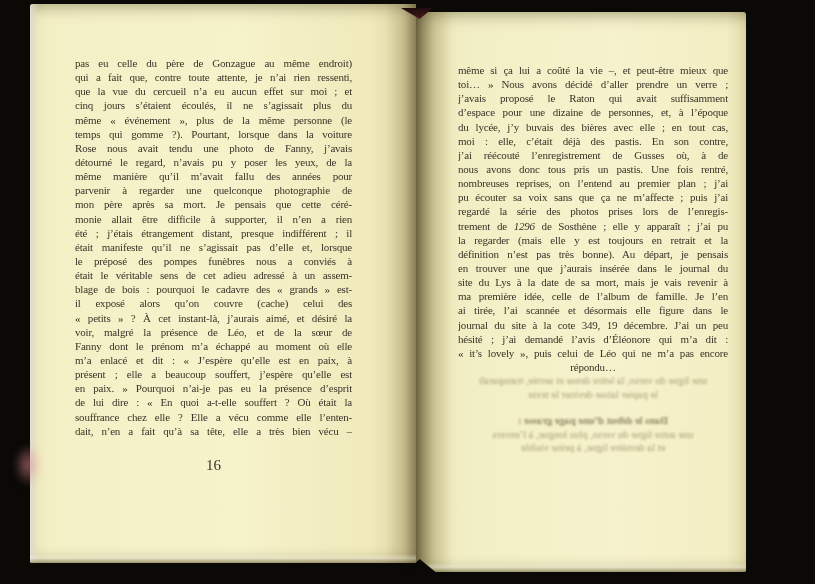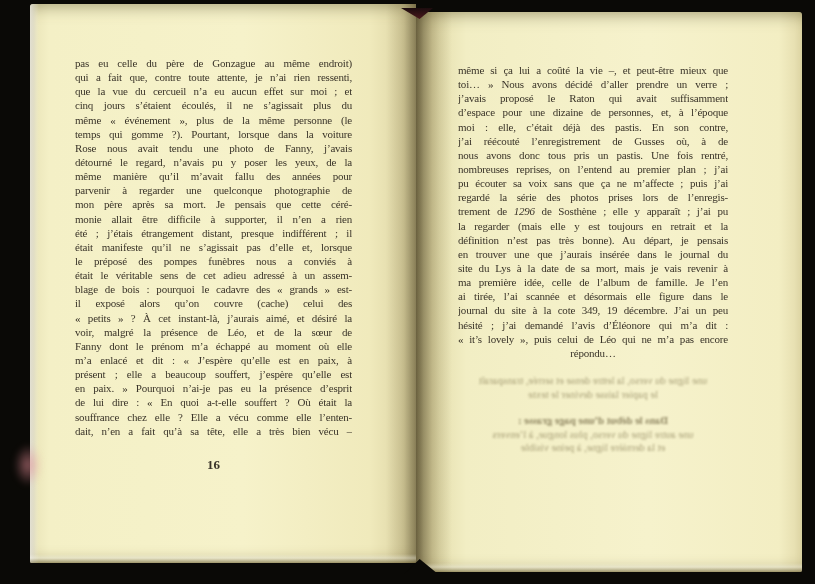--- a/index.html
+++ b/index.html
@@ -13,21 +13,21 @@
   .page-left{
     left:30px;top:4px;width:386px;height:559px;
     background:linear-gradient(to right,
       #cfc9ae 0%, #ece7bc 1.6%, #f4f0c6 5%, #f6f2ca 55%,
       #f0eabc 88%, #e0d8a8 96%, #c9c091 100%);
     border-radius:3px 0 0 2px;
     box-shadow:inset 0 14px 16px -12px rgba(95,85,45,.55),
                inset 0 -12px 14px -10px rgba(95,85,45,.5);
   }
   .page-right{
-    left:416px;top:12px;width:386px;height:560px;
+    left:416px;top:12px;width:330px;height:560px;
     background:linear-gradient(to right,
       #a89d73 0%, #cdc494 2%, #e6e0b0 6%, #f2eec4 13%,
       #f6f2cc 60%, #f3eec3 94%, #e2daaa 100%);
     border-radius:0 3px 2px 0;
     box-shadow:inset 0 14px 16px -12px rgba(95,85,45,.55),
                inset 0 -12px 14px -10px rgba(95,85,45,.5);
   }
   .page-bottom-edge{
     position:absolute;left:0;bottom:0;width:100%;height:9px;
     background:linear-gradient(to bottom, rgba(255,255,248,0) 0%,
@@ -62,21 +62,21 @@
   }
   .tb-left{left:45px;top:53px;width:277px;}
   .tb-right{left:42px;top:52px;width:270px;}
   .line{
     height:14.15px;overflow:hidden;
     text-align:justify;text-align-last:justify;
   }
   .line-plain{height:14.15px;overflow:hidden;text-align:center;}
   .page-number{
     margin-top:18px;text-align:center;text-align-last:center;
-    font-size:13px;letter-spacing:0;font-weight:bold;
+    font-size:15px;letter-spacing:0;
   }
   .italic-part{font-style:italic;}
   
   .ghost-block{
     position:absolute;left:42px;top:362px;width:270px;
     transform:scaleX(-1);
     filter:blur(1.1px);
     color:rgba(118,106,66,.6);
     font-size:10.5px;line-height:13.5px;text-align:center;
   }
@@ -147,20 +147,21 @@
       <div class="ghost-line">une autre ligne du verso, plus longue, à l’envers</div>
       <div class="ghost-line">et la dernière ligne, à peine visible</div>
     </div>
 
   <div class="text-block tb-right">
     <div>
         <div class="line">même si ça lui a coûté la vie –, et peut-être mieux que</div>
         <div class="line">toi… » Nous avons décidé d’aller prendre un verre ;</div>
         <div class="line">j’avais proposé le Raton qui avait suffisamment</div>
         <div class="line">d’espace pour une dizaine de personnes, et, à l’époque</div>
+        <div class="line">du lycée, j’y buvais des bières avec elle ; en tout cas,</div>
         <div class="line">moi : elle, c’était déjà des pastis. En son contre,</div>
         <div class="line">j’ai réécouté l’enregistrement de Gusses où, à de</div>
         <div class="line">nous avons donc tous pris un pastis. Une fois rentré,</div>
         <div class="line">nombreuses reprises, on l’entend au premier plan ; j’ai</div>
         <div class="line">pu écouter sa voix sans que ça ne m’affecte ; puis j’ai</div>
         <div class="line">regardé la série des photos prises lors de l’enregis-</div>
       </div>
     <div class="line"><span>trement de </span><span class="italic-part">1296</span><span> de Sosthène ; elle y apparaît ; j’ai pu</span></div>
     <div>
         <div class="line">la regarder (mais elle y est toujours en retrait et la</div>

